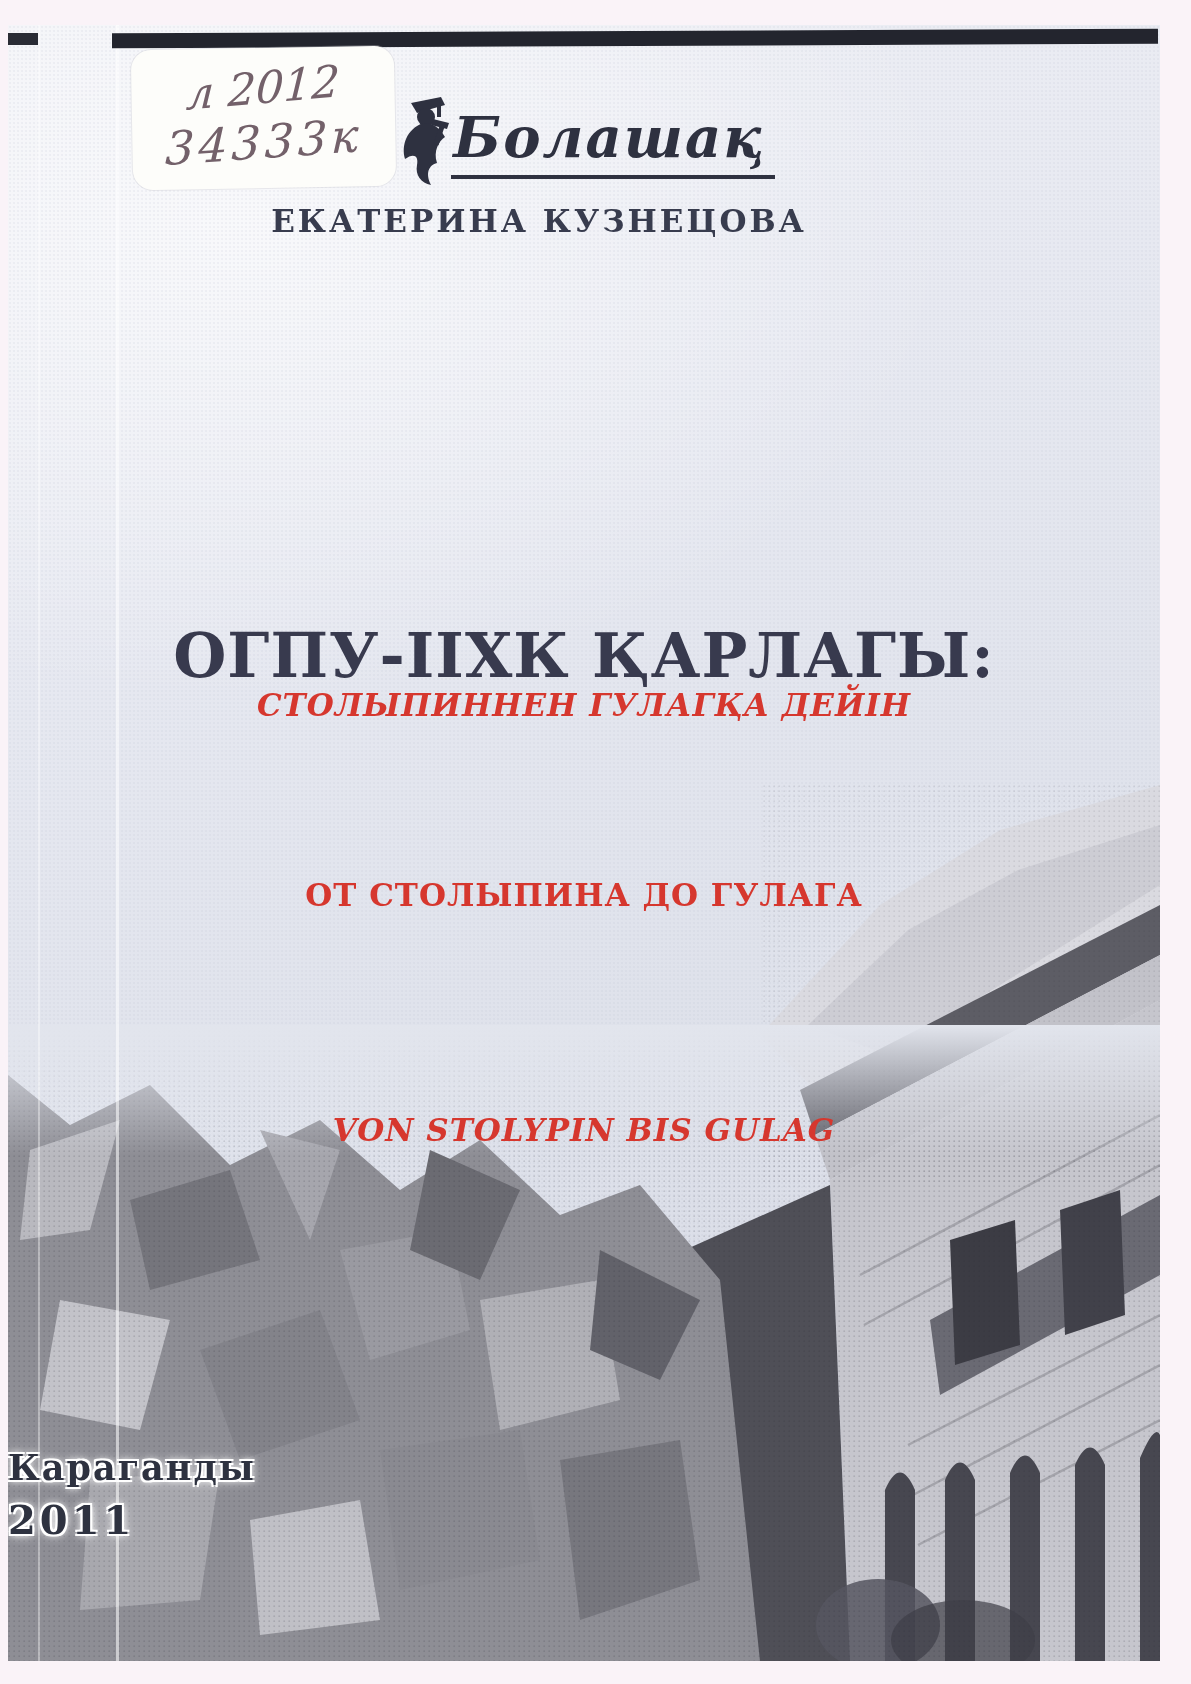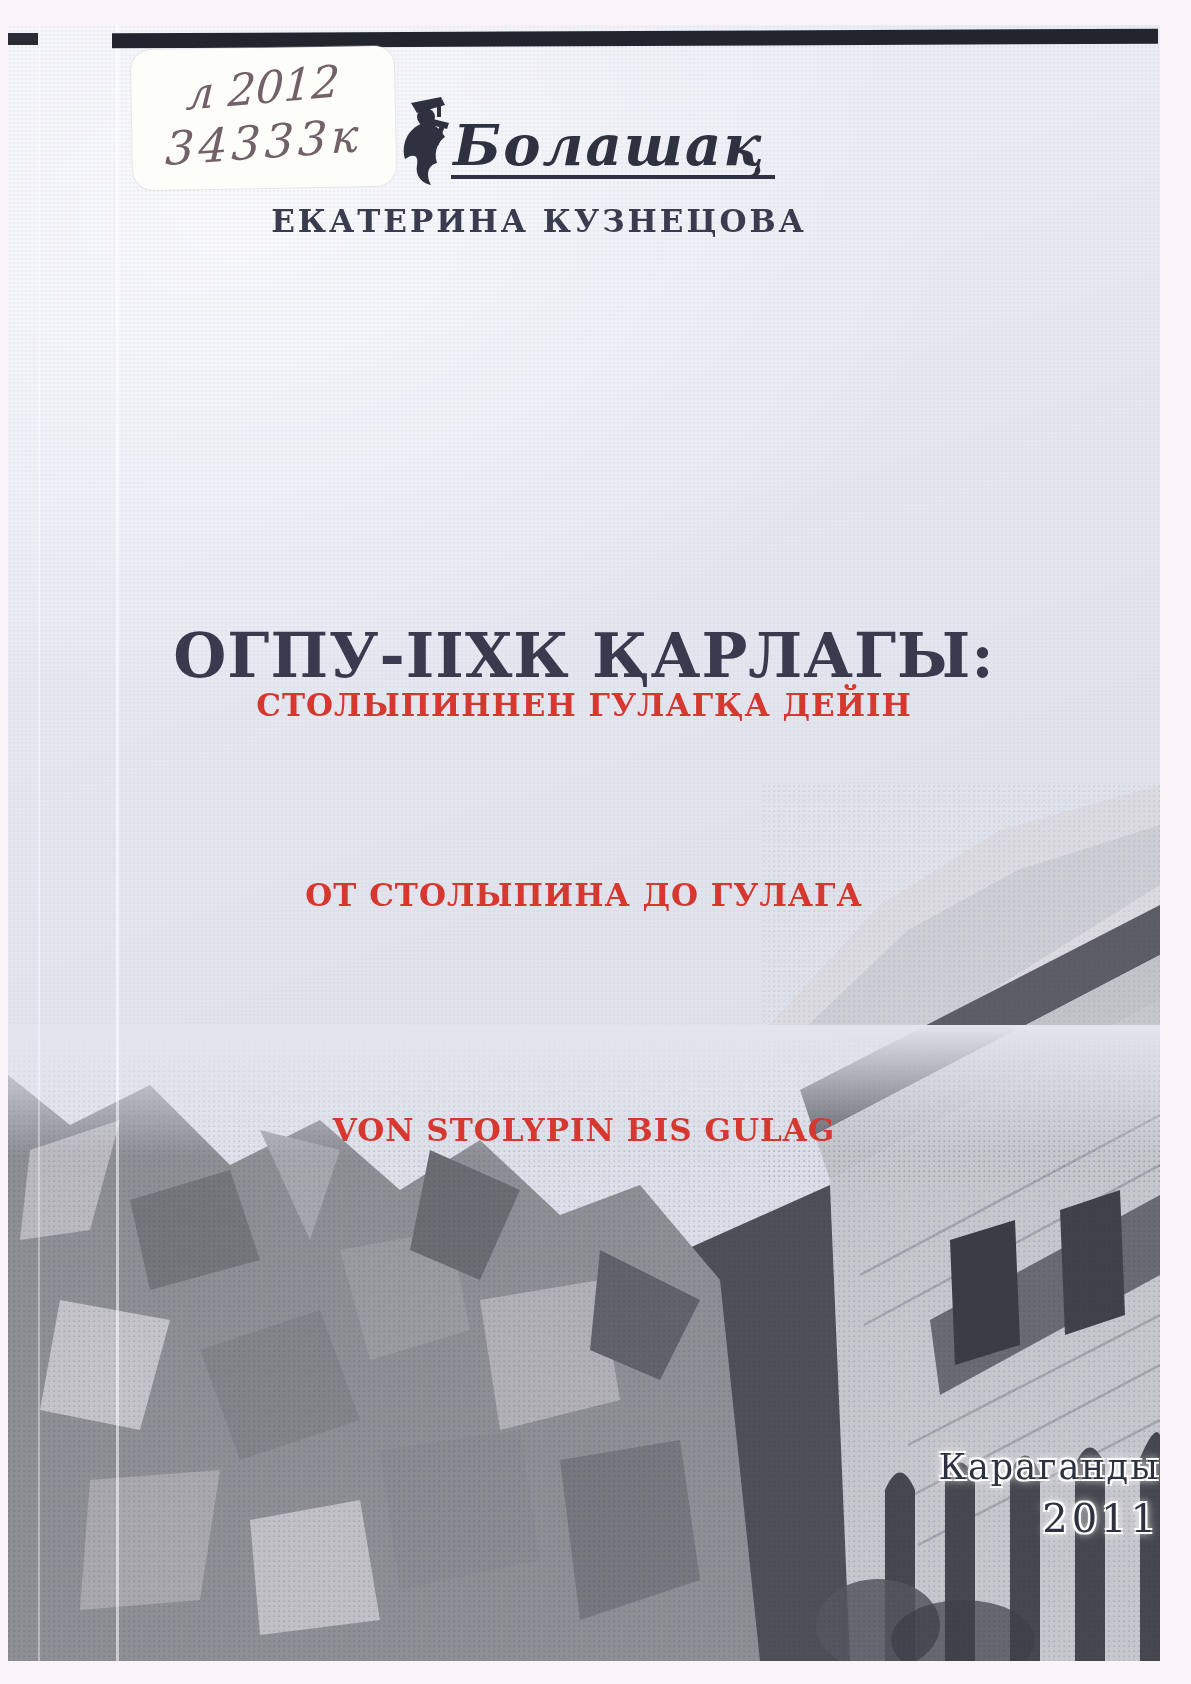--- a/index.html
+++ b/index.html
@@ -50,45 +50,45 @@
   .logo{
     position:absolute;left:0;right:0;top:58px;
     display:flex;align-items:flex-end;justify-content:center;
     color:#2e3140;
   }
   .logo .glyph{width:64px;height:96px;margin-right:-6px;position:relative;top:10px;}
   .logo .word{
     font-size:56px;font-weight:bold;font-style:italic;
     letter-spacing:2px;
     border-bottom:4px solid #2e3140;
-    padding:0 10px 2px 2px;
+    padding:0 10px 10px 2px;
     line-height:1.0;
   }
   
   .author{
     position:absolute;left:0;right:90px;top:178px;
     text-align:center;
     font-weight:bold;font-size:31px;letter-spacing:3px;
     color:#383c4e;
   }
   
   .t{position:absolute;left:0;right:0;text-align:center;font-weight:bold;}
   .t.main{color:#383a4e;font-size:61px;letter-spacing:1px;}
   .t.sub{color:#d6372e;font-size:31px;letter-spacing:1px;}
-  .t.sub.it{}
+  .t.sub.it{font-style:italic;}
   .kz-title{top:595px;}
   .kz-sub{top:662px;}
   .ru-title{top:773px;}
   .ru-sub{top:852px;font-size:33px;}
   .de-title{top:973px;font-size:45px;}
   .de-sub{top:1087px;}
   
   .imprint{
     position:absolute;left:0;right:0;top:1422px;
-    text-align:right;color:#2e3240;font-weight:normal;
+    text-align:left;color:#2e3240;font-weight:bold;
     text-shadow:
       -2px -2px 0 #fff, 2px -2px 0 #fff, -2px 2px 0 #fff, 2px 2px 0 #fff,
       0 0 7px #ffffff, 0 0 12px #ffffff;
   }
   .imprint .city{font-size:35px;letter-spacing:2px;}
   .imprint .pub{font-size:37px;letter-spacing:1px;margin-top:10px;}
   .imprint .year{font-size:40px;letter-spacing:4px;margin-top:8px;}
 </style>
 </head>
 <body>

